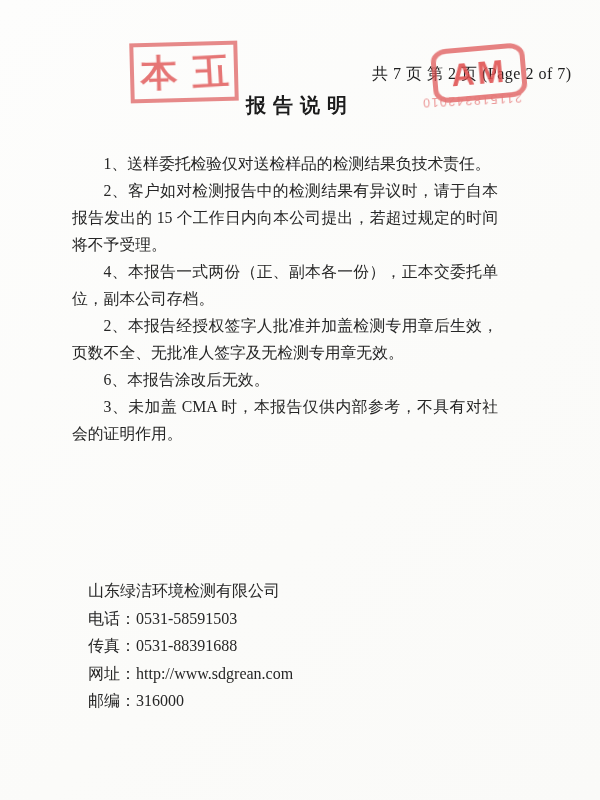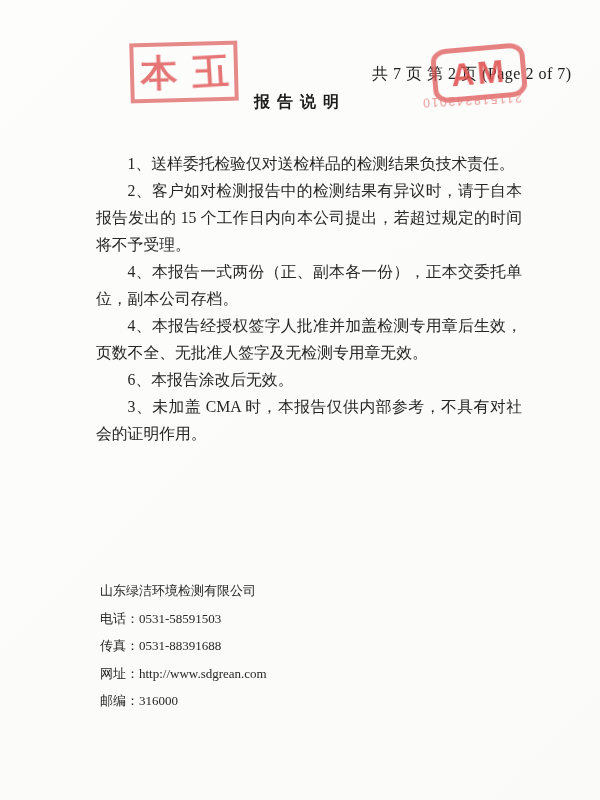--- a/index.html
+++ b/index.html
@@ -86,48 +86,48 @@
     filter: blur(0.3px);
   }
 
   
   .title {
     position: absolute;
     left: 0;
     top: 92px;
     width: 100%;
     text-align: center;
-    font-size: 16px;
+    font-size: 20px;
     font-weight: bold;
     letter-spacing: 7px;
     color: #1c1c1c;
   }
 
   
   .notes {
     position: absolute;
-    left: 96px;
+    left: 72px;
     top: 150px;
     width: 426px;
     font-size: 15.8px;
     line-height: 27px;
     text-align: justify;
   }
   .notes p {
     margin: 0;
     text-indent: 2em;
   }
 
   
   .company {
     position: absolute;
-    left: 100px;
+    left: 88px;
     top: 577px;
     width: 440px;
-    font-size: 13px;
+    font-size: 16px;
     line-height: 27.5px;
   }
   .company p { margin: 0; }
 </style>
 </head>
 <body>
 
 <div class="page">
 
   <div class="stamp-original">
@@ -141,21 +141,21 @@
     <span>AM</span>
   </div>
   <div class="stamp-serial">211518342010</div>
 
   <div class="title">报告说明</div>
 
   <div class="notes">
     <p>1、送样委托检验仅对送检样品的检测结果负技术责任。</p>
     <p>2、客户如对检测报告中的检测结果有异议时，请于自本报告发出的 15 个工作日内向本公司提出，若超过规定的时间将不予受理。</p>
     <p>4、本报告一式两份（正、副本各一份），正本交委托单位，副本公司存档。</p>
-    <p>4、本报告经授权签字人批准并加盖检测专用章后生效，页数不全、无批准人签字及无检测专用章无效。</p>
+    <p>2、本报告经授权签字人批准并加盖检测专用章后生效，页数不全、无批准人签字及无检测专用章无效。</p>
     <p>6、本报告涂改后无效。</p>
     <p>3、未加盖 CMA 时，本报告仅供内部参考，不具有对社会的证明作用。</p>
   </div>
 
   <div class="company">
     <p>山东绿洁环境检测有限公司</p>
     <p>电话：0531-58591503</p>
     <p>传真：0531-88391688</p>
     <p>网址：http://www.sdgrean.com</p>
     <p>邮编：316000</p>

